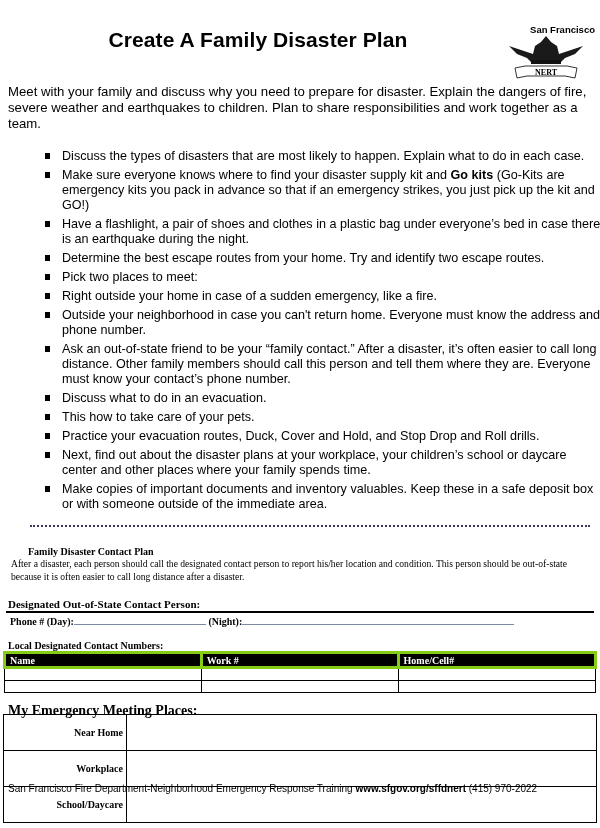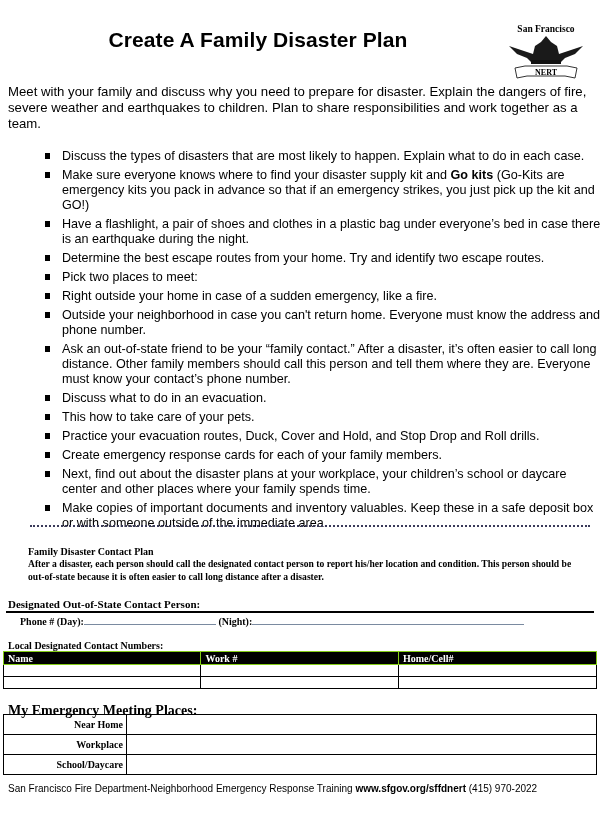--- a/index.html
+++ b/index.html
@@ -7,22 +7,22 @@
 
     .title {
       position: absolute; left: 0; width: 516px; top: 28px;
       text-align: center; font-size: 21px; font-weight: bold;
       font-family: "Liberation Sans", sans-serif; letter-spacing: 0.1px;
     }
     .logo {
       position: absolute; left: 497px; top: 24px; width: 98px; height: 56px;
     }
     .logo-text {
-      position: absolute; left: 0; width: 100%; top: 0; text-align: center;
-      font-family: Liberation Serif, serif; font-size: 9.5px; font-weight: bold;
+      position: absolute; left: 0; width: 100%; top: 0; text-align: right;
+      font-family: Liberation Sans, sans-serif; font-size: 9.5px; font-weight: bold;
     }
     .logo svg { position: absolute; left: 8px; top: 8px; }
 
     .intro {
       position: absolute; left: 8px; top: 84px; width: 585px;
       font-family: "Liberation Sans", sans-serif; font-size: 13.2px; line-height: 16px;
     }
     ul.bullets {
       position: absolute; left: 28px; top: 133px; width: 560px; margin: 16px; padding: 0; list-style: none;
       font-family: "Liberation Sans", sans-serif; font-size: 12.6px; line-height: 15.2px;
@@ -33,58 +33,58 @@
     }
     .sep {
       position: absolute; left: 30px; top: 525px; width: 560px; height: 0;
       border-top: 2px dotted #3a3a5a;
     }
     .plan-head {
       position: absolute; left: 28px; top: 546px;
       font-family: "Liberation Serif", serif; font-size: 10px; font-weight: bold;
     }
     .plan-body {
-      position: absolute; left: 28px; top: 558px; width: 560px;
-      font-family: "Liberation Serif", serif; font-size: 9.6px; line-height: 12.5px; font-weight: bold;
+      position: absolute; left: 11px; top: 558px; width: 560px;
+      font-family: "Liberation Serif", serif; font-size: 9.6px; line-height: 12.5px;
     }
     .desig {
       position: absolute; left: 8px; top: 598px;
       font-family: "Liberation Serif", serif; font-size: 11px; font-weight: bold;
     }
     .desig-rule { position: absolute; left: 6px; top: 611px; width: 588px; border-top: 2px solid #000; }
     .phone {
-      position: absolute; left: 20px; top: 614px;
+      position: absolute; left: 10px; top: 614px;
       font-family: "Liberation Serif", serif; font-size: 10px; font-weight: bold;
       white-space: nowrap;
     }
     .blank { display: inline-block; border-bottom: 1px solid #7a8aa0; height: 10px; vertical-align: baseline; }
 
     .local-head {
       position: absolute; left: 8px; top: 640px;
       font-family: "Liberation Serif", serif; font-size: 10px; font-weight: bold;
     }
     table.contacts {
       position: absolute; left: 3px; top: 651px; width: 594px; border-collapse: collapse;
       font-family: "Liberation Serif", serif; font-size: 10px;
     }
     table.contacts th {
       background: #000; color: #fff; text-align: left; font-weight: bold;
-      height: 12px; padding: 0 4px; border: 1px solid #84cc16;
+      height: 12px; padding: 0 4px; border: 3px solid #84cc16;
     }
     table.contacts td { height: 11px; border: 1px solid #000; padding: 0; }
 
     .places-head {
       position: absolute; left: 8px; top: 703px;
       font-family: "Liberation Serif", serif; font-size: 14px; font-weight: bold;
     }
     table.places {
       position: absolute; left: 3px; top: 714px; width: 594px; border-collapse: collapse;
       font-family: "Liberation Serif", serif; font-size: 10px;
     }
-    table.places td { border: 1px solid #000; height: 11px; padding: 4px 3px; margin-top: 38px; }
+    table.places td { border: 1px solid #000; height: 11px; padding: 12px 3px; margin-top: 38px; }
     table.places td.lbl { width: 116px; text-align: right; font-weight: bold; }
 
     .footer {
       position: absolute; left: 8px; top: 783px;
       font-family: "Liberation Sans", sans-serif; font-size: 10px; white-space: nowrap;
     }
     .footer b { font-weight: bold; }
   </style>
 </head>
 <body>
@@ -108,21 +108,21 @@
   <li><span class="sq"></span><span>Make sure everyone knows where to find your disaster supply kit and </span><b>Go kits</b><span> (Go-Kits are emergency kits you pack in advance so that if an emergency strikes, you just pick up the kit and GO!)</span></li>
   <li><span class="sq"></span><span>Have a flashlight, a pair of shoes and clothes in a plastic bag under everyone’s bed in case there is an earthquake during the night.</span></li>
   <li><span class="sq"></span><span>Determine the best escape routes from your home. Try and identify two escape routes.</span></li>
   <li><span class="sq"></span><span>Pick two places to meet:</span></li>
   <li><span class="sq"></span><span>Right outside your home in case of a sudden emergency, like a fire.</span></li>
   <li><span class="sq"></span><span>Outside your neighborhood in case you can't return home.  Everyone must know the address and phone number.</span></li>
   <li><span class="sq"></span><span>Ask an out-of-state friend to be your “family contact.” After a disaster, it’s often easier to call long distance.  Other family members should call this person and tell them where they are. Everyone must know your contact’s phone number.</span></li>
   <li><span class="sq"></span><span>Discuss what to do in an evacuation.</span></li>
   <li><span class="sq"></span><span>This how to take care of your pets.</span></li>
   <li><span class="sq"></span><span>Practice your evacuation routes, Duck, Cover and Hold, and Stop Drop and Roll drills.</span></li>
-  <li><span class="sq"></span><span>Create emergency response cards for each of your family members.</span></li>
+  <li><span class="sq"></span></li>
   <li><span class="sq"></span><span>Next, find out about the disaster plans at your workplace, your children’s school or daycare center and other places where your family spends time.</span></li>
   <li><span class="sq"></span><span>Make copies of important documents and inventory valuables.  Keep these in a safe deposit box or with someone outside of the immediate area.</span></li>
 </ul>
 
 <div class="sep"></div>
 
 <div class="plan-head">Family Disaster Contact Plan</div>
 <div class="plan-body">After a disaster, each person should call the designated contact person to report his/her location and condition.  This person should be out-of-state because it is often easier to call long distance after a disaster.</div>
 
 <div class="desig">Designated Out-of-State Contact Person:</div>

